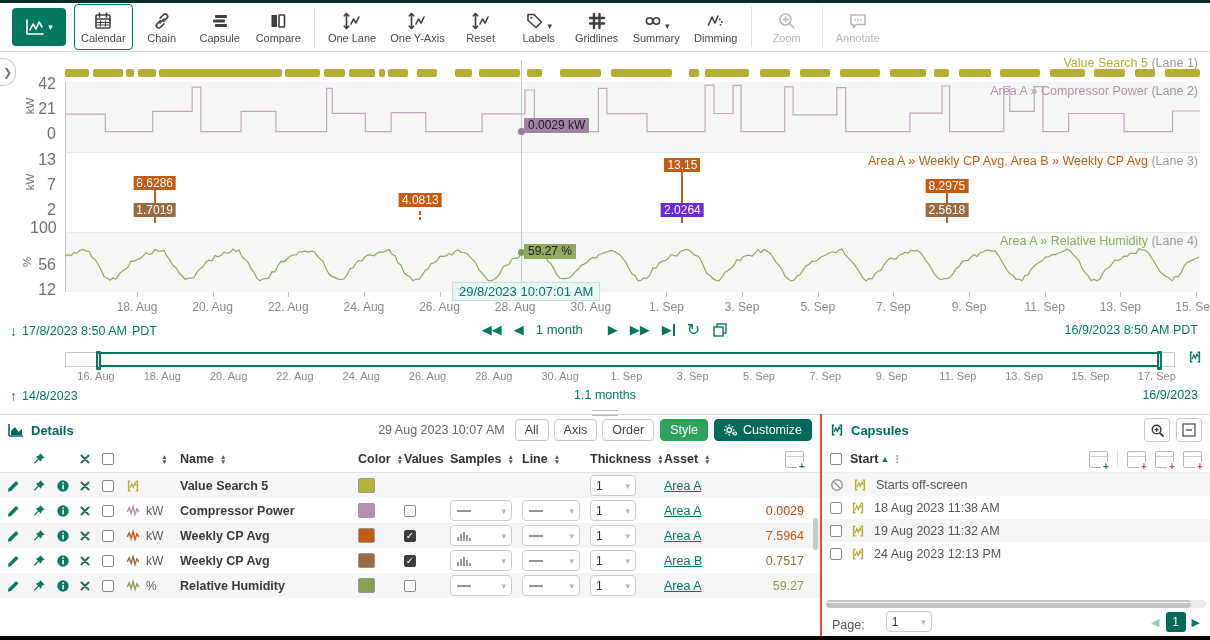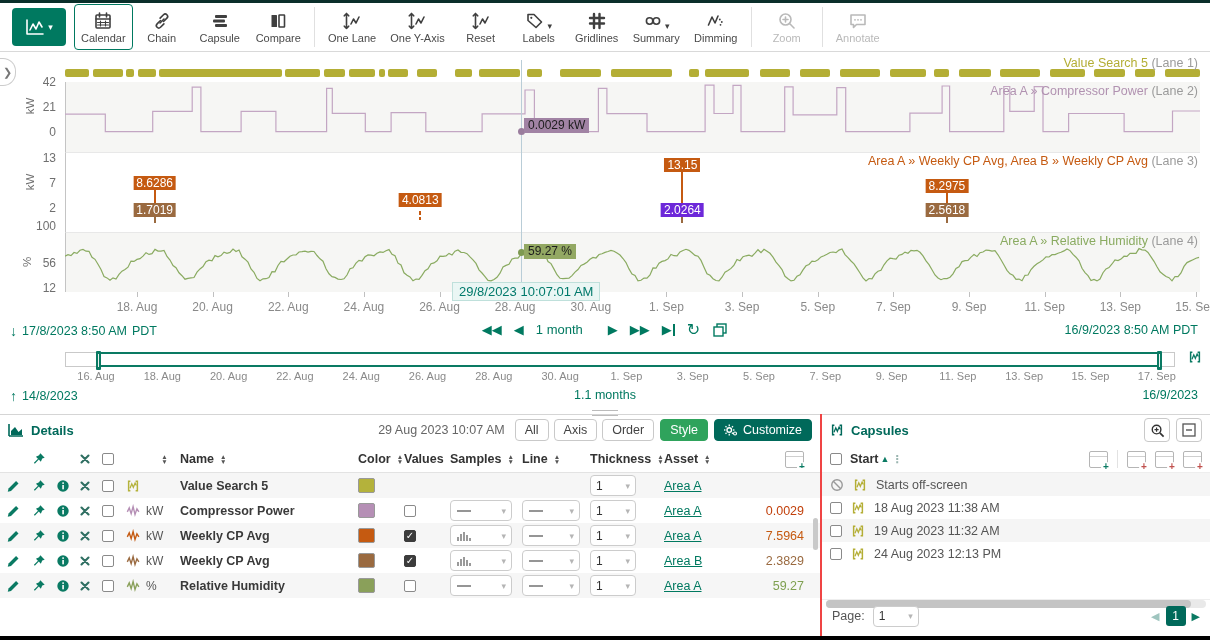--- a/index.html
+++ b/index.html
@@ -24,21 +24,21 @@
   .caret{font-size:9px;line-height:9px;color:inherit;}
 
   
   .chart{position:absolute;left:0;top:52px;width:1210px;height:266px;background:#fff;}
   .collapse-tab{position:absolute;left:0;top:6px;width:15px;height:26px;border:1px solid #ccc;border-left:none;
                 border-radius:0 13px 13px 0;background:#fff;color:#777;font-size:11px;display:flex;align-items:center;justify-content:center;cursor:pointer;}
   .lane{position:absolute;left:65px;width:1135px;border-left:1px solid #c4c4c4;box-sizing:border-box;}
   .lane.gray{background:#f6f6f4;}
   .lane-label{position:absolute;right:12px;font-size:12.5px;white-space:nowrap;z-index:5;}
   .lane-label .sfx{color:#9b9b9b;}
-  .ytick{position:absolute;width:26px;text-align:right;font-size:12px;color:#6f6f6f;}
+  .ytick{position:absolute;width:26px;text-align:right;font-size:16px;color:#6f6f6f;}
   .yunit{position:absolute;left:22px;font-size:11.5px;color:#6f6f6f;transform:rotate(-90deg);}
   .capsule-bar{position:absolute;left:65px;top:17px;width:1135px;height:8px;}
   .capsule-bar .seg{position:absolute;top:0;height:8px;border-radius:2px;}
   .xaxis{position:absolute;left:65px;top:240px;width:1135px;height:24px;}
   .xtick{position:absolute;transform:translateX(-50%);top:8px;font-size:12px;color:#8a8a8a;white-space:nowrap;}
   .xtickmark{position:absolute;top:0;width:1px;height:5px;background:#c0c0c0;}
   .cursor-line{position:absolute;top:8px;width:1px;height:232px;background:#b9cdd7;z-index:4;}
   .cursor-dot{position:absolute;width:7px;height:7px;border-radius:50%;z-index:6;}
   .cursor-val{position:absolute;font-size:12px;color:#1d1d1d;padding:0 4px;line-height:15px;z-index:6;white-space:nowrap;}
   .cursor-time{position:absolute;font-size:13px;color:#00796b;background:#eaf6f4;border:1px solid #bfe0db;
@@ -110,21 +110,21 @@
   .cap-start{font-weight:bold;font-size:12.5px;color:#333;display:flex;align-items:center;gap:2px;}
   .cap-start .asc{color:#0a7a63;font-size:9px;}
   .dots3{color:#9ab5b0;font-size:11px;letter-spacing:0;line-height:10px;}
   .cap-icons{margin-left:auto;display:flex;align-items:center;gap:9px;}
   .cap-sep{width:1px;height:18px;background:#e2e2e2;}
   .cap-row{display:flex;align-items:center;height:23px;padding:0 8px;gap:9px;font-size:12.5px;color:#555;}
   .cap-row:nth-child(odd){background:#f5f5f5;}
   .cap-list{overflow:hidden;height:127px;}
   .hscroll{position:absolute;left:4px;right:4px;top:186px;height:8px;background:#e9e9e9;border-radius:4px;}
   .hscroll .thumb{position:absolute;left:0;top:0;height:8px;width:96%;background:#c4c4c4;border-radius:4px;}
-  .cap-foot{position:absolute;left:0;bottom:4px;width:100%;height:30px;display:flex;align-items:center;padding:16px 10px;box-sizing:border-box;gap:8px;border-top:1px solid #eee;font-size:12.5px;color:#555;}
+  .cap-foot{position:absolute;left:0;bottom:4px;width:100%;height:30px;display:flex;align-items:flex-end;padding:0 10px;box-sizing:border-box;gap:21px;border-top:1px solid #eee;font-size:12.5px;color:#555;}
   .pager{margin-left:auto;display:flex;align-items:center;gap:6px;}
   .pgarrow{font-size:11px;color:#9fc5bf;cursor:pointer;}
   .pgarrow.on{color:#0a7a63;}
   .pgbox{background:#00695a;color:#fff;font-size:12px;min-width:20px;height:20px;border-radius:3px;
          display:flex;align-items:center;justify-content:center;}
   .iconbtn{width:24px;height:22px;border:1px solid #c9c9c9;border-radius:4px;background:#fff;display:flex;
            align-items:center;justify-content:center;cursor:pointer;color:#444;}
   .tblplus{position:relative;width:17px;height:15px;border:1px solid #b5b5b5;border-radius:2px;background:#fff;cursor:pointer;}
   .tblplus:before{content:"";position:absolute;left:0;top:4px;width:100%;height:1px;background:#cfcfcf;}
   .tblplus:after{content:"+";position:absolute;right:-4px;bottom:-5px;width:10px;height:10px;border-radius:50%;
@@ -810,21 +810,21 @@
             </span>
             <span class="cell">
               <span class="dd" style="width:46px;">
                 <span style="color:#333;font-size:12px;">1</span>
                 <span class="ddcaret">▾</span>
               </span>
             </span>
             <span class="cell">
               <span class="link">Area B</span>
             </span>
-            <span class="cell r" style="color:#9a6a40;">2.3829</span>
+            <span class="cell r" style="color:#9a6a40;">0.7517</span>
             <span></span>
           </div>
           <div class="dt-grid dt-row">
             <span class="cell c icon-t">
               <svg width="14" height="14" viewBox="0 0 16 16">
                 <path d="M2 14.5 l0.9-3.7 8.6-8.6 2.8 2.8 -8.6 8.6 z" fill="#0a7a63"></path>
               </svg>
             </span>
             <span class="cell c icon-t">
               <svg width="14" height="14" viewBox="0 0 16 16">

